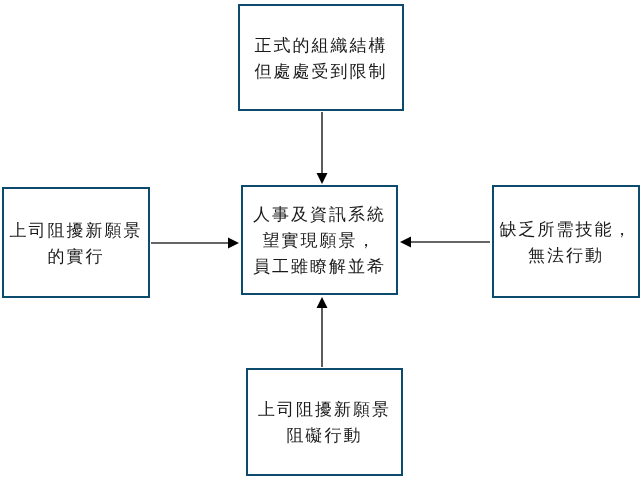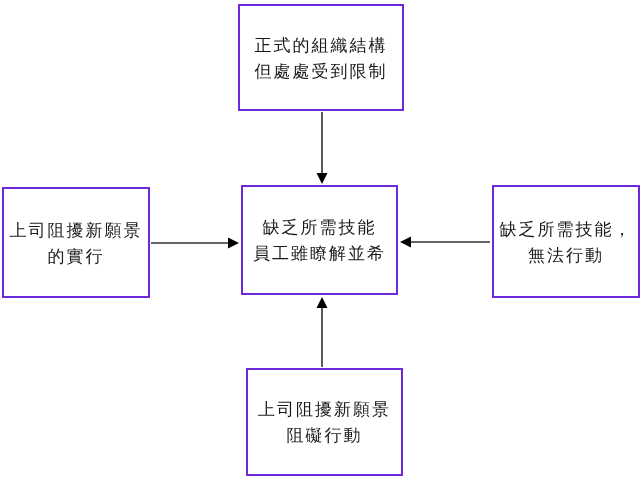--- a/index.html
+++ b/index.html
@@ -19,21 +19,21 @@
     position: absolute;
     left: 0;
     top: 0;
     width: 644px;
     height: 481px;
     pointer-events: none;
   }
   .node {
     position: absolute;
     box-sizing: border-box;
-    border: 2px solid #6d28d9;
+    border: 2px solid #0c4a6e;
     background: #ffffff;
     display: flex;
     flex-direction: column;
     justify-content: center;
     align-items: center;
     text-align: center;
   }
   .node .line {
     color: #1a1a1a;
     font-size: 17px;
@@ -79,21 +79,22 @@
     <div class="line">正式的組織結構</div>
     <div class="line">但處處受到限制</div>
   </div>
 
   <div class="node node-left">
     <div class="line">上司阻擾新願景</div>
     <div class="line">的實行</div>
   </div>
 
   <div class="node node-center">
-    <div class="line">缺乏所需技能</div>
+    <div class="line">人事及資訊系統</div>
+    <div class="line">望實現願景，</div>
     <div class="line">員工雖瞭解並希</div>
   </div>
 
   <div class="node node-right">
     <div class="line">缺乏所需技能，</div>
     <div class="line">無法行動</div>
   </div>
 
   <div class="node node-bottom">
     <div class="line">上司阻擾新願景</div>

